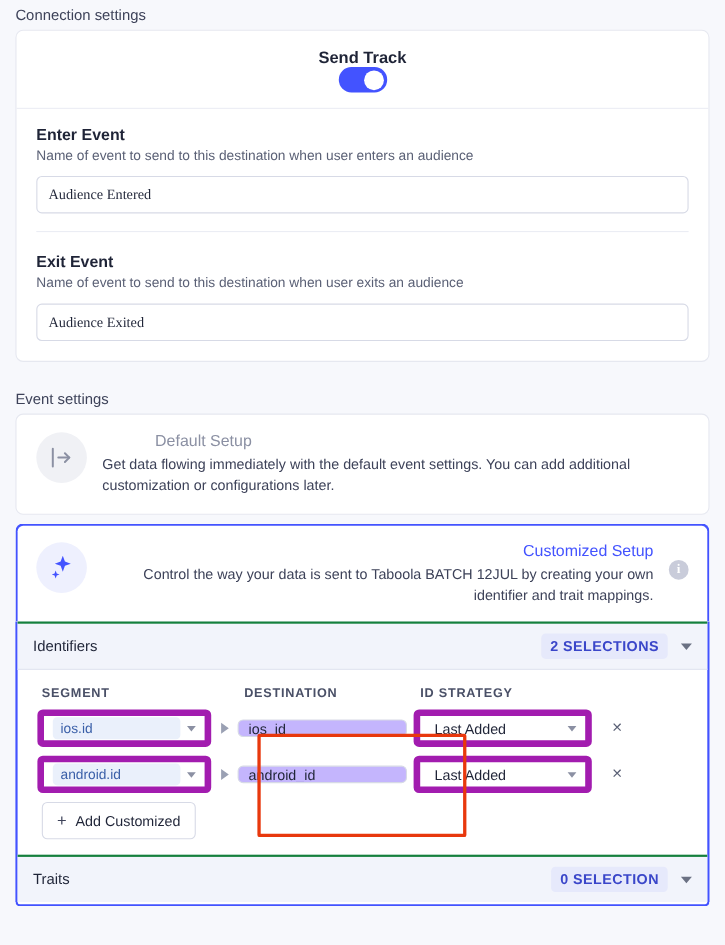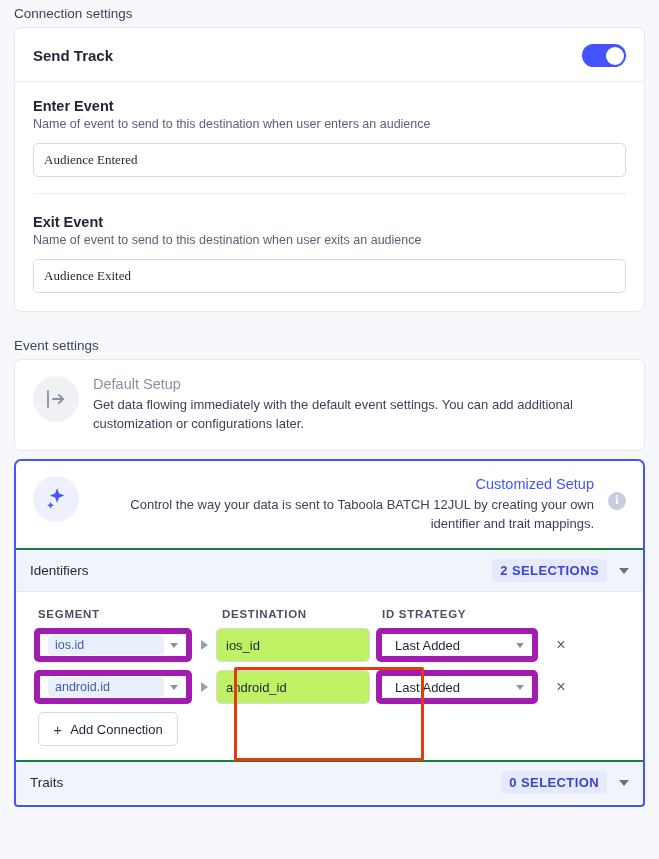--- a/index.html
+++ b/index.html
@@ -27,20 +27,21 @@
     border-radius: 7px;
   }
 
   
   .track-head {
     display: flex;
     align-items: center;
     justify-content: space-between;
     padding: 16px 18px 14px 18px;
     border-bottom: 1px solid #ebedf4;
+    flex-direction: column;
   }
   .track-title { font-size: 15px; font-weight: bold; color: #1f2437; }
 
   .toggle {
     width: 44px; height: 23px;
     border-radius: 12px;
     background: #4353ff;
     position: relative;
     flex: none;
   }
@@ -89,21 +90,21 @@
     text-align: right;
   }
   .opt-icon {
     width: 46px; height: 46px; flex: none;
     border-radius: 50%;
     background: #eef0fe;
     display: flex; align-items: center; justify-content: center;
   }
   .opt-icon.gray { background: #f0f1f5; }
   .opt-body { flex: 1; }
-  .opt-title { font-size: 14.5px; color: #8b90a3; }
+  .opt-title { font-size: 14.5px; color: #8b90a3; margin-left: 48px; }
   .option.selected .opt-title { color: #4353ff; }
   .opt-desc { font-size: 13px; color: #3d4259; line-height: 1.45; margin-top: 4px; }
   .info-icon {
     width: 18px; height: 18px; flex: none;
     border-radius: 50%;
     background: #c9ccda;
     color: #fff;
     font-size: 12px;
     font-weight: bold;
     display: flex; align-items: center; justify-content: center;
@@ -193,28 +194,28 @@
     width: 24px;
     display: flex; align-items: center; justify-content: center;
   }
   .arrow {
     width: 0; height: 0;
     border-top: 5px solid transparent;
     border-bottom: 5px solid transparent;
     border-left: 7px solid #9aa0b3;
   }
   .dest-input {
-    width: 154px; height: 34px;
+    width: 154px; height: 16px;
     border: 1px solid #d7dae6;
     border-radius: 5px;
     font-size: 13px;
     padding: 0 9px;
     color: #1f2437;
     font-family: "Liberation Sans", sans-serif;
-    background: #bef264;
+    background: #c4b5fd;
   }
   .sel-strategy { width: 162px; margin-left: 6px; justify-content: space-between; padding-left: 13px; }
   .sel-strategy .txt { color: #1f2437; font-size: 13px; }
   .remove {
     width: 30px; text-align: center;
     color: #5b6176; font-size: 16px;
     margin-left: 8px;
     line-height: 1;
     cursor: pointer;
   }
@@ -364,21 +365,21 @@
         <input class="dest-input" type="text" value="android_id" style="">
         <div class="select sel-strategy">
           <span class="txt">Last Added</span>
           <span class="caret"></span>
         </div>
         <div class="remove">×</div>
       </div>
 
       <div class="add-btn">
         <span class="plus">+</span>
-        <span>Add Connection</span>
+        <span>Add Customized</span>
       </div>
     </div>
 
     <div class="panel-bar traits-bar">
       <div class="panel-bar-title">Traits</div>
       <div class="panel-bar-right">
         <div class="badge">0 SELECTION</div>
         <div class="chev"></div>
       </div>
     </div>

